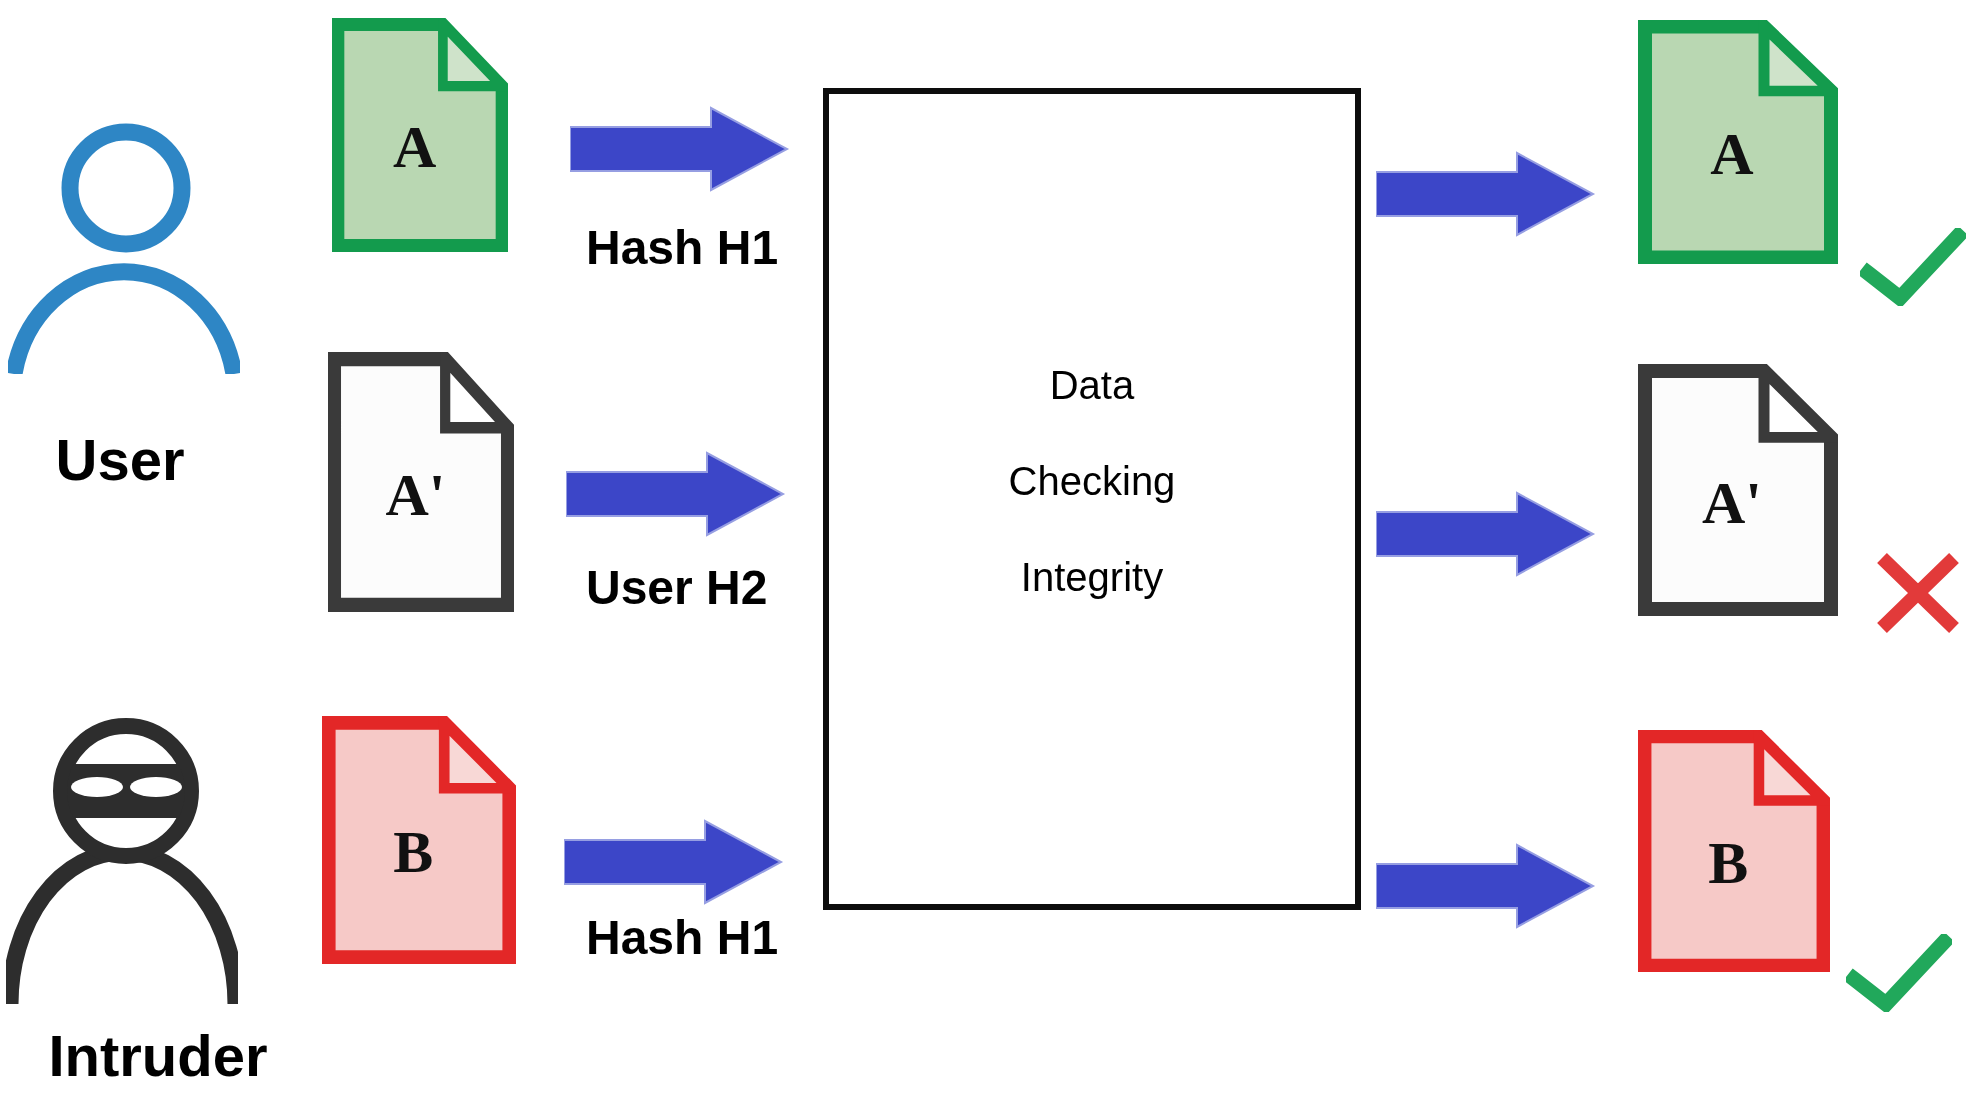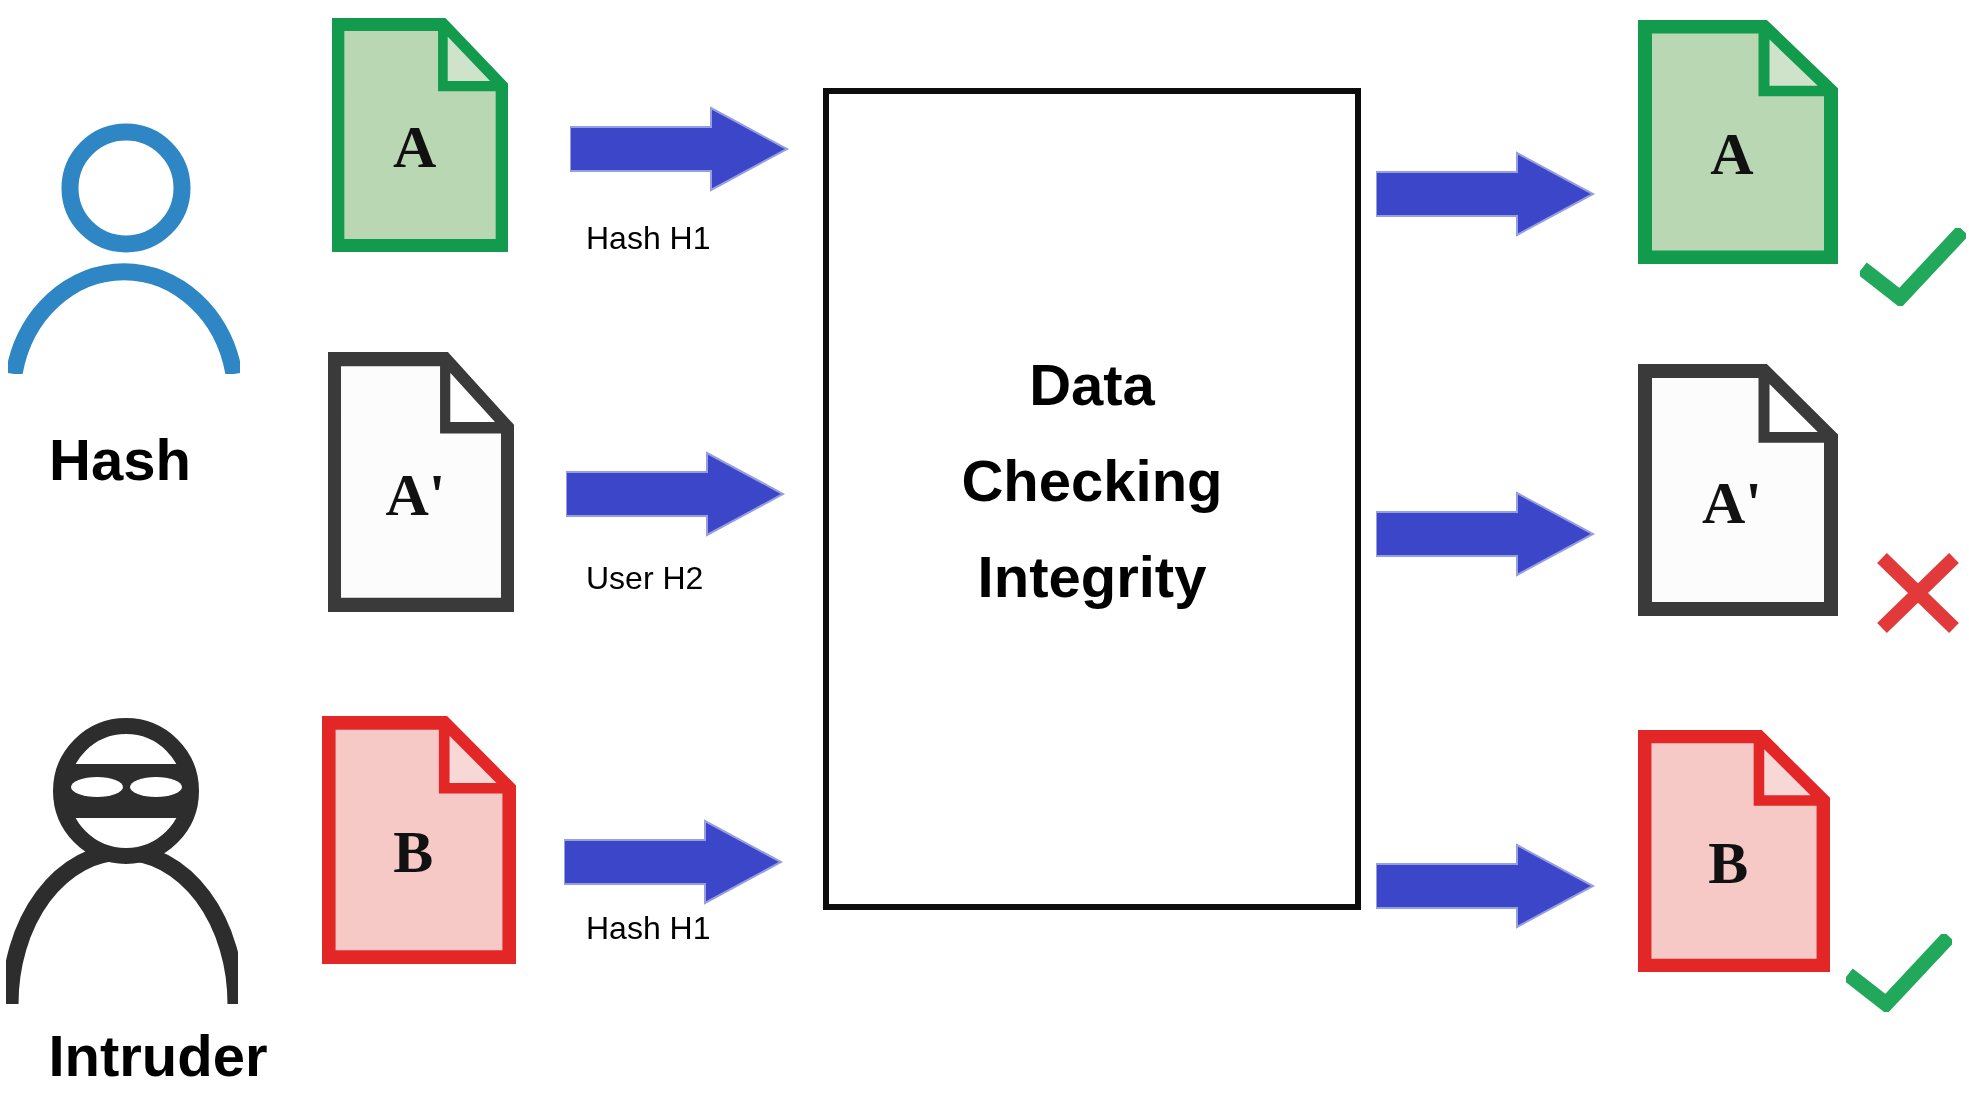--- a/index.html
+++ b/index.html
@@ -20,21 +20,21 @@
     font-family:"Liberation Sans",sans-serif;color:var(--ink);overflow:hidden;
   }
   .abs{position:absolute;}
   .abs svg{position:absolute;inset:0;width:100%;height:100%;display:block;}
 
   .actor-label{
     position:absolute;text-align:center;font-weight:bold;font-size:58px;
     letter-spacing:0px;color:var(--ink);white-space:nowrap;
   }
   .hash-label{
-    position:absolute;font-weight:normal;font-size:32px;color:var(--ink);white-space:nowrap;
+    position:absolute;font-weight:bold;font-size:48px;color:var(--ink);white-space:nowrap;
   }
 
   .doc .doc-letter{
     position:absolute;left:0;right:6%;top:55%;transform:translateY(-50%);
     text-align:center;font-family:"Liberation Serif",serif;font-weight:bold;
     font-size:60px;color:#111;
   }
   .page-green{fill:var(--green-fill);stroke:var(--green-border);}
   .flap-green{fill:var(--green-flap);stroke:var(--green-border);}
   .page-gray{fill:var(--gray-fill);stroke:var(--gray-border);}
@@ -45,36 +45,36 @@
   .flap{stroke-width:5.5;stroke-linejoin:miter;}
 
   .arrow-shape{fill:var(--arrow);stroke:var(--arrow-edge);stroke-width:2;}
 
   .box{
     position:absolute;left:823px;top:88px;width:538px;height:822px;
     border:6px solid #0d0d0d;background:#ffffff;box-sizing:border-box;
     display:flex;align-items:center;justify-content:center;
   }
   .box-title{
-    text-align:center;font-weight:bold;font-size:58px;line-height:96px;
+    text-align:center;font-weight:normal;font-size:40px;line-height:96px;
     transform:translateY(-18px);color:var(--ink);
   }
 </style>
 </head>
 <body>
 
 <div class="canvas">
 
   <div class="abs" style="left:8px;top:106px;width:232px;height:268px">
     <svg viewBox="0 0 232 268">
       <path d="M6,268 A112,126 0 0 1 226,268" fill="#ffffff" stroke="var(--user-blue)" stroke-width="17"></path>
       <circle cx="118" cy="82" r="56" fill="#ffffff" stroke="var(--user-blue)" stroke-width="17"></circle>
     </svg>
   </div>
-  <div class="actor-label" style="left:18px;top:426px;width:204px">Hash</div>
+  <div class="actor-label" style="left:18px;top:426px;width:204px">User</div>
 
   <div class="abs" style="left:6px;top:688px;width:232px;height:316px">
     <svg viewBox="0 0 232 316">
       <defs>
         <clipPath id="headclip">
             <circle cx="120" cy="103" r="59"></circle>
           </clipPath>
       </defs>
       <path d="M4,316 A113,152 0 0 1 230,316" fill="#ffffff" stroke="var(--intruder-dark)" stroke-width="17"></path>
       <circle cx="120" cy="103" r="65" fill="#ffffff" stroke="var(--intruder-dark)" stroke-width="16"></circle>

